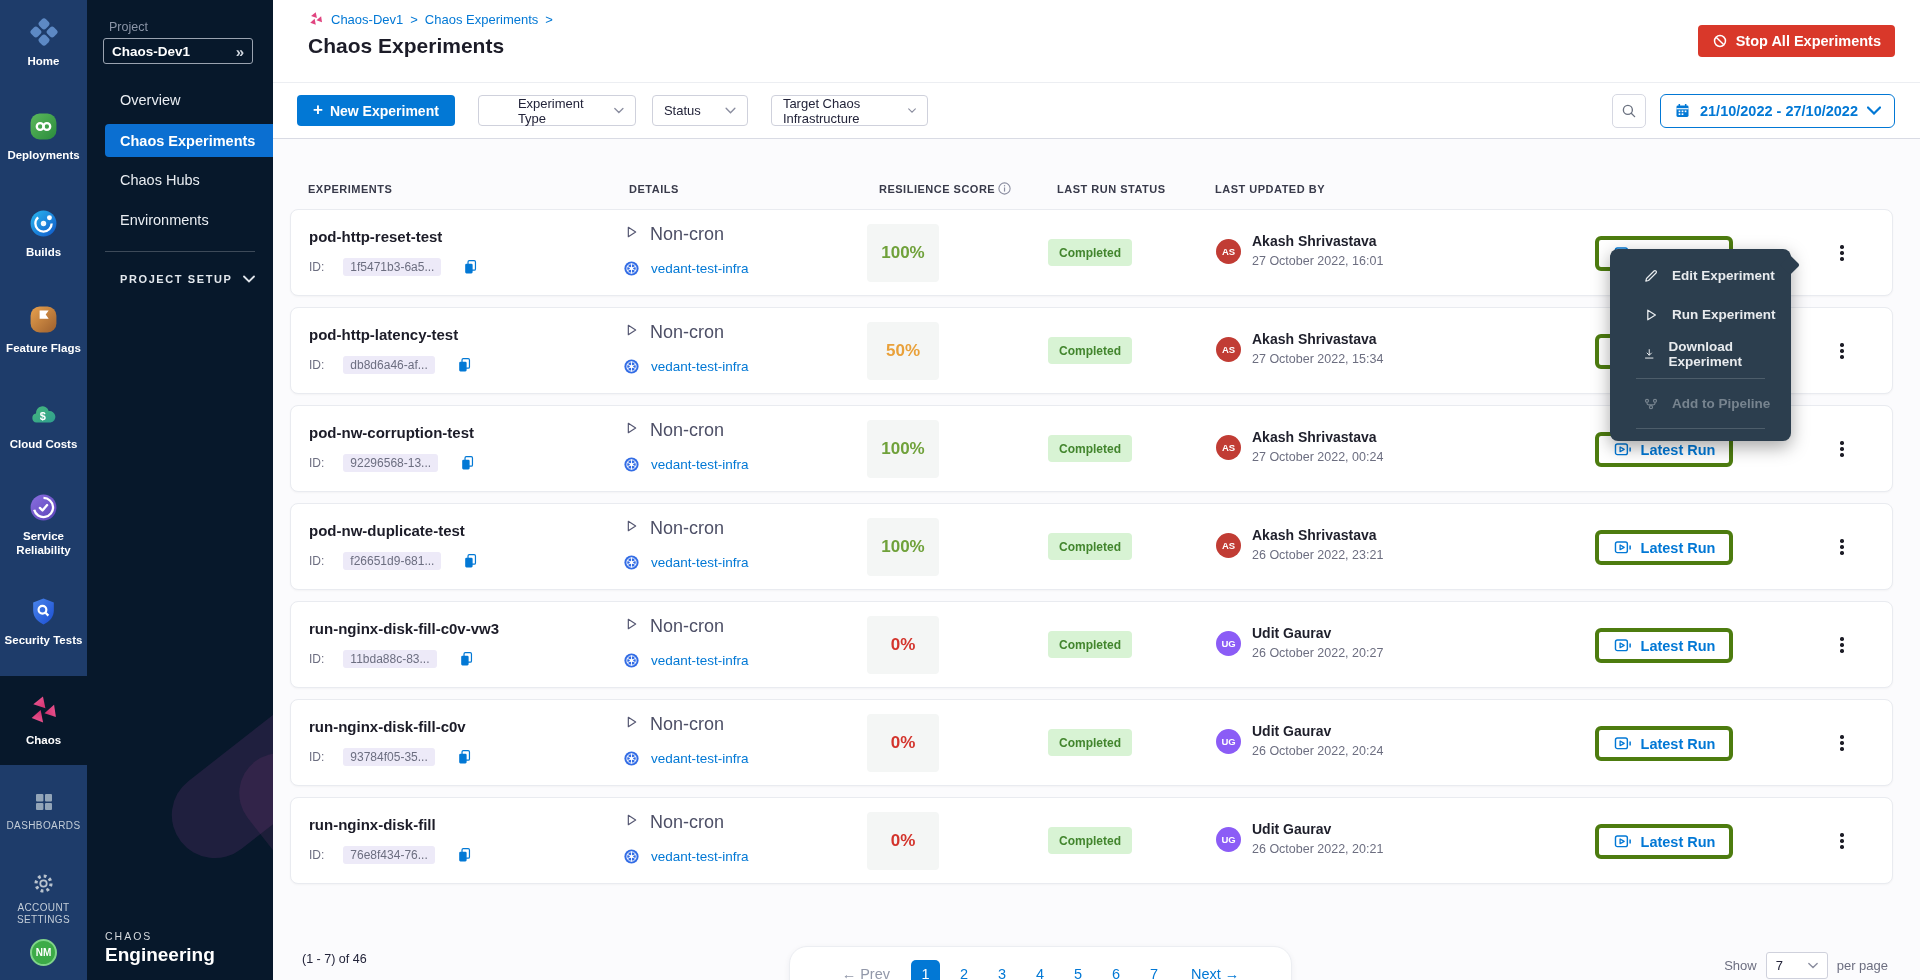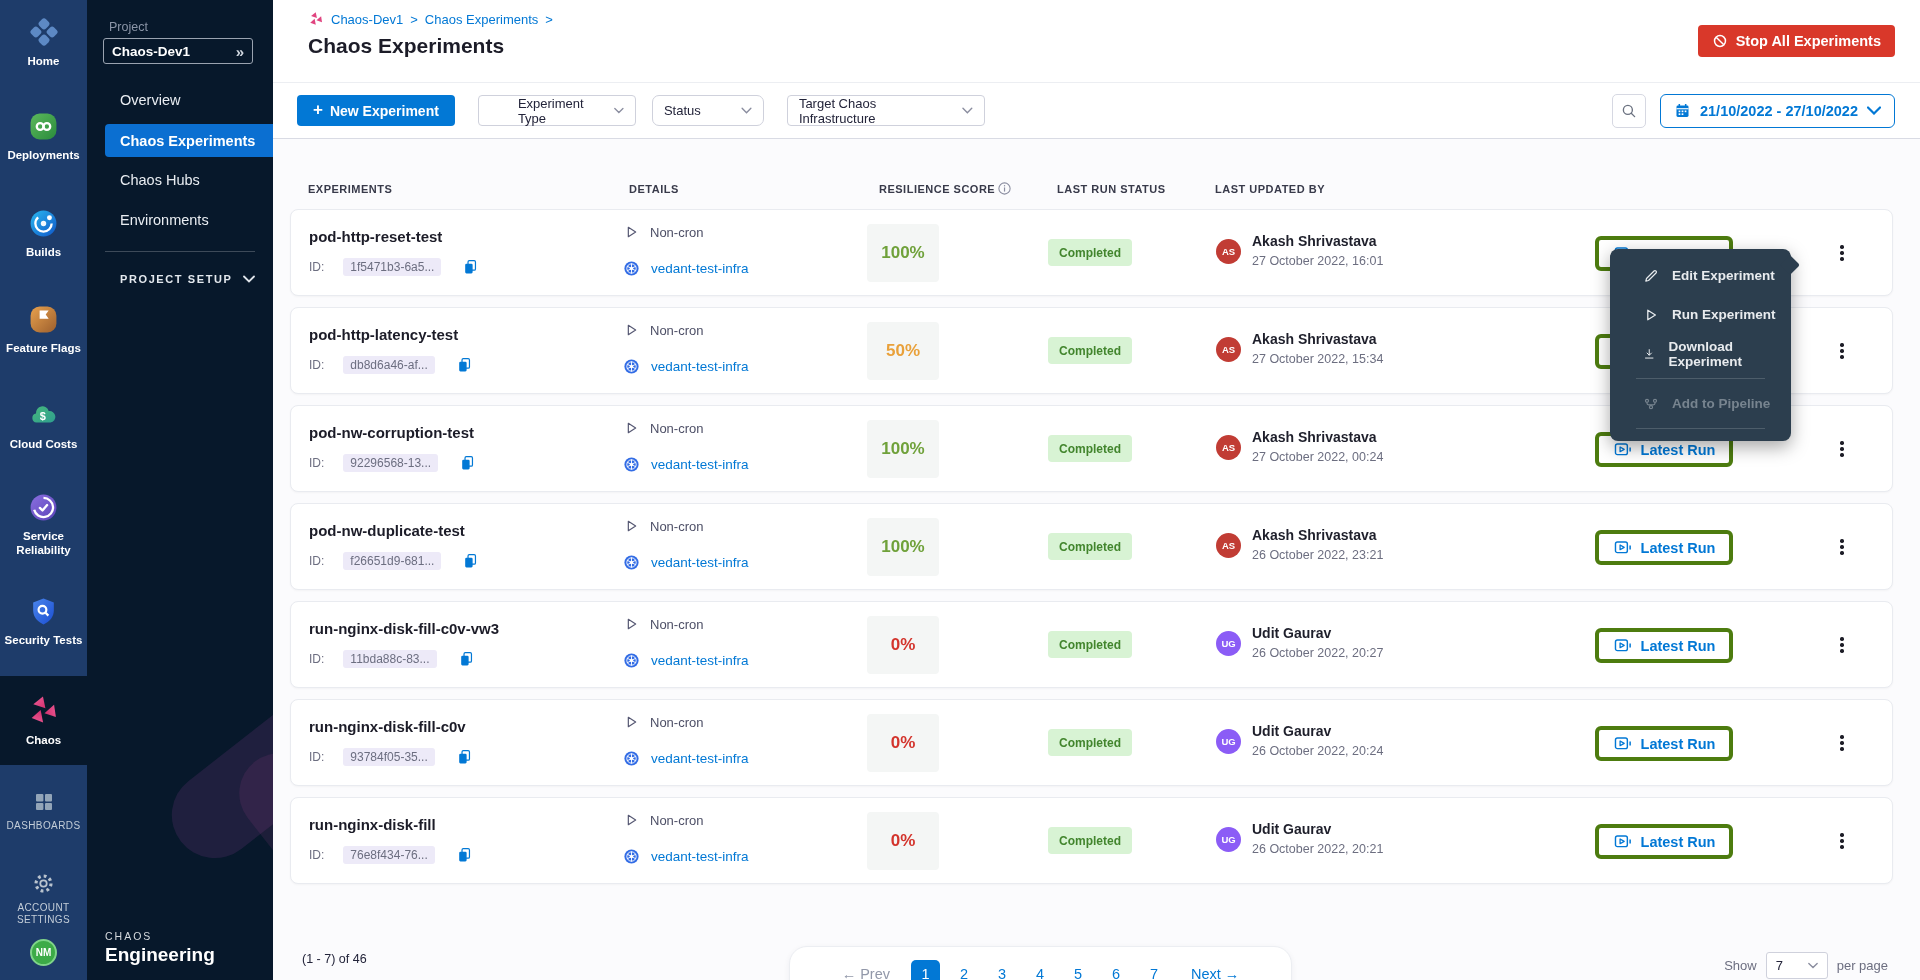--- a/index.html
+++ b/index.html
@@ -41,40 +41,40 @@
   .crumb-link { color:#0278d5; cursor:pointer; }
   .crumb-sep { color:#0278d5; }
   .page-title { position:absolute; left:35px; top:34px; font-size:21px; font-weight:bold; color:#1c1c28; }
   .stop-btn { position:absolute; right:25px; top:25px; height:32px; background:#d9382a; border:none; border-radius:4px; color:#fff; font-weight:bold; font-size:14.5px; font-family:inherit; display:flex; align-items:center; gap:8px; padding:0 14px; cursor:pointer; }
 
   #toolbar { position:absolute; left:0; right:0; top:83px; height:56px; background:#fff; border-bottom:1px solid #d9dbe4; display:flex; align-items:center; padding:0 25px 0 24px; gap:23px; }
   .new-btn { height:31px; background:#0278d5; border:none; border-radius:4px; color:#fff; font-weight:bold; font-size:14px; font-family:inherit; display:flex; align-items:center; gap:7px; padding:0 16px; cursor:pointer; }
   .new-btn .plus { font-size:17px; font-weight:bold; margin-top:-2px; }
   .dd { height:31px; background:#fff; border:1px solid #cfd1dc; border-radius:4px; display:flex; align-items:center; justify-content:space-between; gap:10px; padding:0 11px; font-size:13px; color:#23243a; cursor:pointer; }
   .dd.dd1 { width:158px; margin-left:0;padding-left:39px; }
-  .dd.dd2 { width:112px; margin-left:-7px;border-radius:7px; }
-  .dd.dd3 { width:198px; }
+  .dd.dd2 { width:96px; margin-left:-7px; }
+  .dd.dd3 { width:157px; }
   .tb-right { margin-left:auto; display:flex; align-items:center; gap:14px; }
   .search-btn { width:34px; height:34px; border:1px solid #d6d8e2; background:#fff; border-radius:5px; display:flex; align-items:center; justify-content:center; cursor:pointer; }
   .date-btn { height:34px; border:1px solid #0278d5; background:#fff; border-radius:6px; display:flex; align-items:center; gap:9px; padding:0 13px; color:#0278d5; font-weight:bold; font-size:14.5px; cursor:pointer; }
 
   #content { position:absolute; left:0; right:0; top:139px; bottom:0; background:#fbfbfd; }
   .table-wrap { position:absolute; left:17px; top:0; width:1603px; }
   .cols { position:relative; height:70px; }
   .col { position:absolute; top:44px; font-size:11px; font-weight:bold; color:#383a4a; letter-spacing:.5px; }
   .c1{left:18px;} .c2{left:339px;} .c3{left:589px;} .c4{left:767px;} .c5{left:925px;}
   .col-info { position:absolute; top:42px; left:707px; cursor:pointer; }
 
   .row-card { position:relative; height:87px; margin-bottom:11px; background:#fff; border:1px solid #e9ebf0; border-radius:8px; box-shadow:0 1px 2px rgba(40,41,61,.04); }
   .exp-name { position:absolute; left:18px; top:18px; font-size:15px; font-weight:bold; color:#1c1c28; cursor:pointer; }
   .id-line { position:absolute; left:18px; top:48px; display:flex; align-items:center; gap:19px; }
   .id-lab { font-size:12px; color:#6c6e80; }
   .id-pill { font-size:12px; color:#6c6e80; background:#edeaf8; border-radius:3px; padding:2px 7px; }
   .copy-ic { cursor:pointer; margin-left:2px; }
-  .det-line1 { position:absolute; left:332px; top:14px; display:flex; align-items:center; gap:11px; font-size:13px; color:#4d4f66; }
+  .det-line1 { position:absolute; left:332px; top:14px; display:flex; gap:11px; font-size:18px; color:#4d4f66; }
   .det-line2 { position:absolute; left:332px; top:50px; display:flex; align-items:center; gap:11px; font-size:13.5px; }
   .infra-link { color:#0278d5; cursor:pointer; }
   .score-box { position:absolute; left:576px; top:14px; width:72px; height:58px; background:#f4f6f5; border-radius:4px; display:flex; align-items:center; justify-content:center; font-size:17px; font-weight:bold; }
   .score-green{ color:#6fa13a; } .score-yellow{ color:#e9a13a; } .score-red{ color:#d3342c; }
   .status-pill { position:absolute; left:757px; top:29px; height:27px; background:#d8f3d4; color:#42852d; font-size:12px; font-weight:bold; border-radius:4px; display:flex; align-items:center; padding:0 11px; }
   .avatar { position:absolute; left:925px; top:29px; width:25px; height:25px; border-radius:50%; color:#fff; font-size:9.5px; font-weight:bold; display:flex; align-items:center; justify-content:center; }
   .avatar.red{ background:#c13c34; } .avatar.green{ background:#8b5cf6; }
   .upd-name { position:absolute; left:961px; top:23px; font-size:14px; font-weight:bold; color:#1e1f2b; }
   .upd-date { position:absolute; left:961px; top:44px; font-size:12.5px; color:#6c6e80; }
   .run-btn { position:absolute; left:1304px; top:26px; width:138px; height:35px; background:#fff; border:4px solid #4d7c0f; border-radius:6px; color:#0278d5; font-weight:bold; font-size:14.5px; font-family:inherit; display:flex; align-items:center; justify-content:center; gap:8px; cursor:pointer; }

